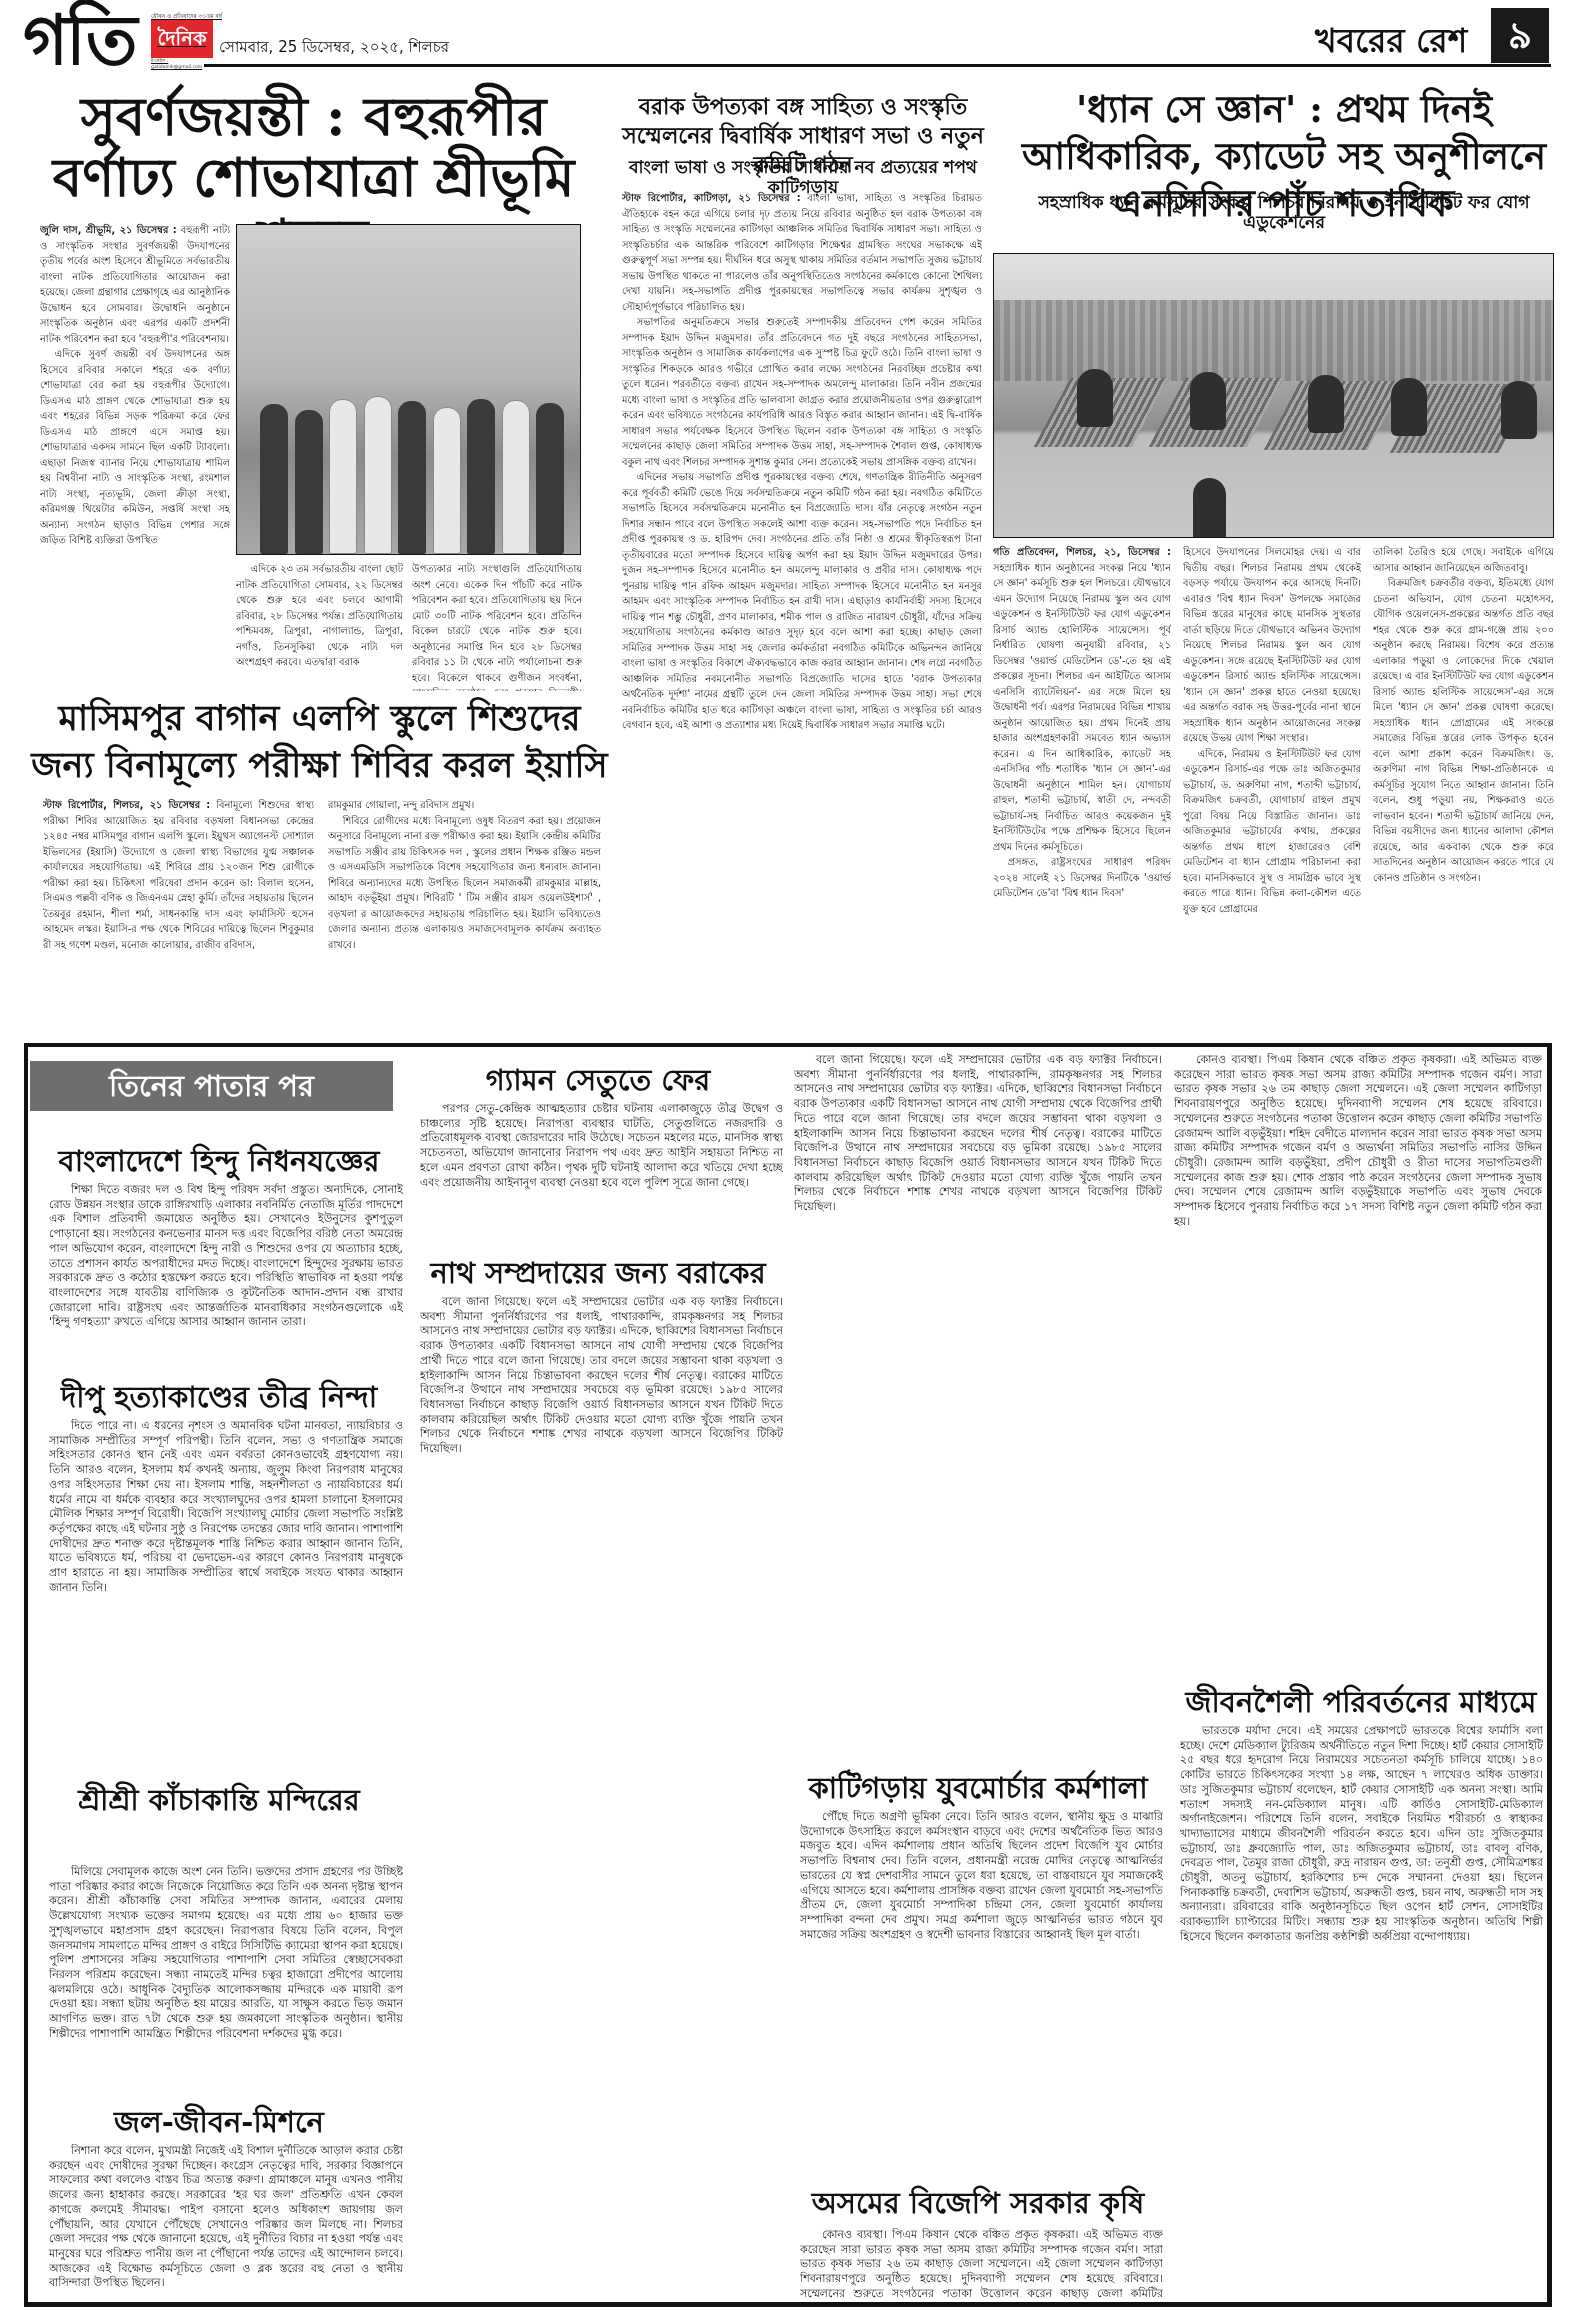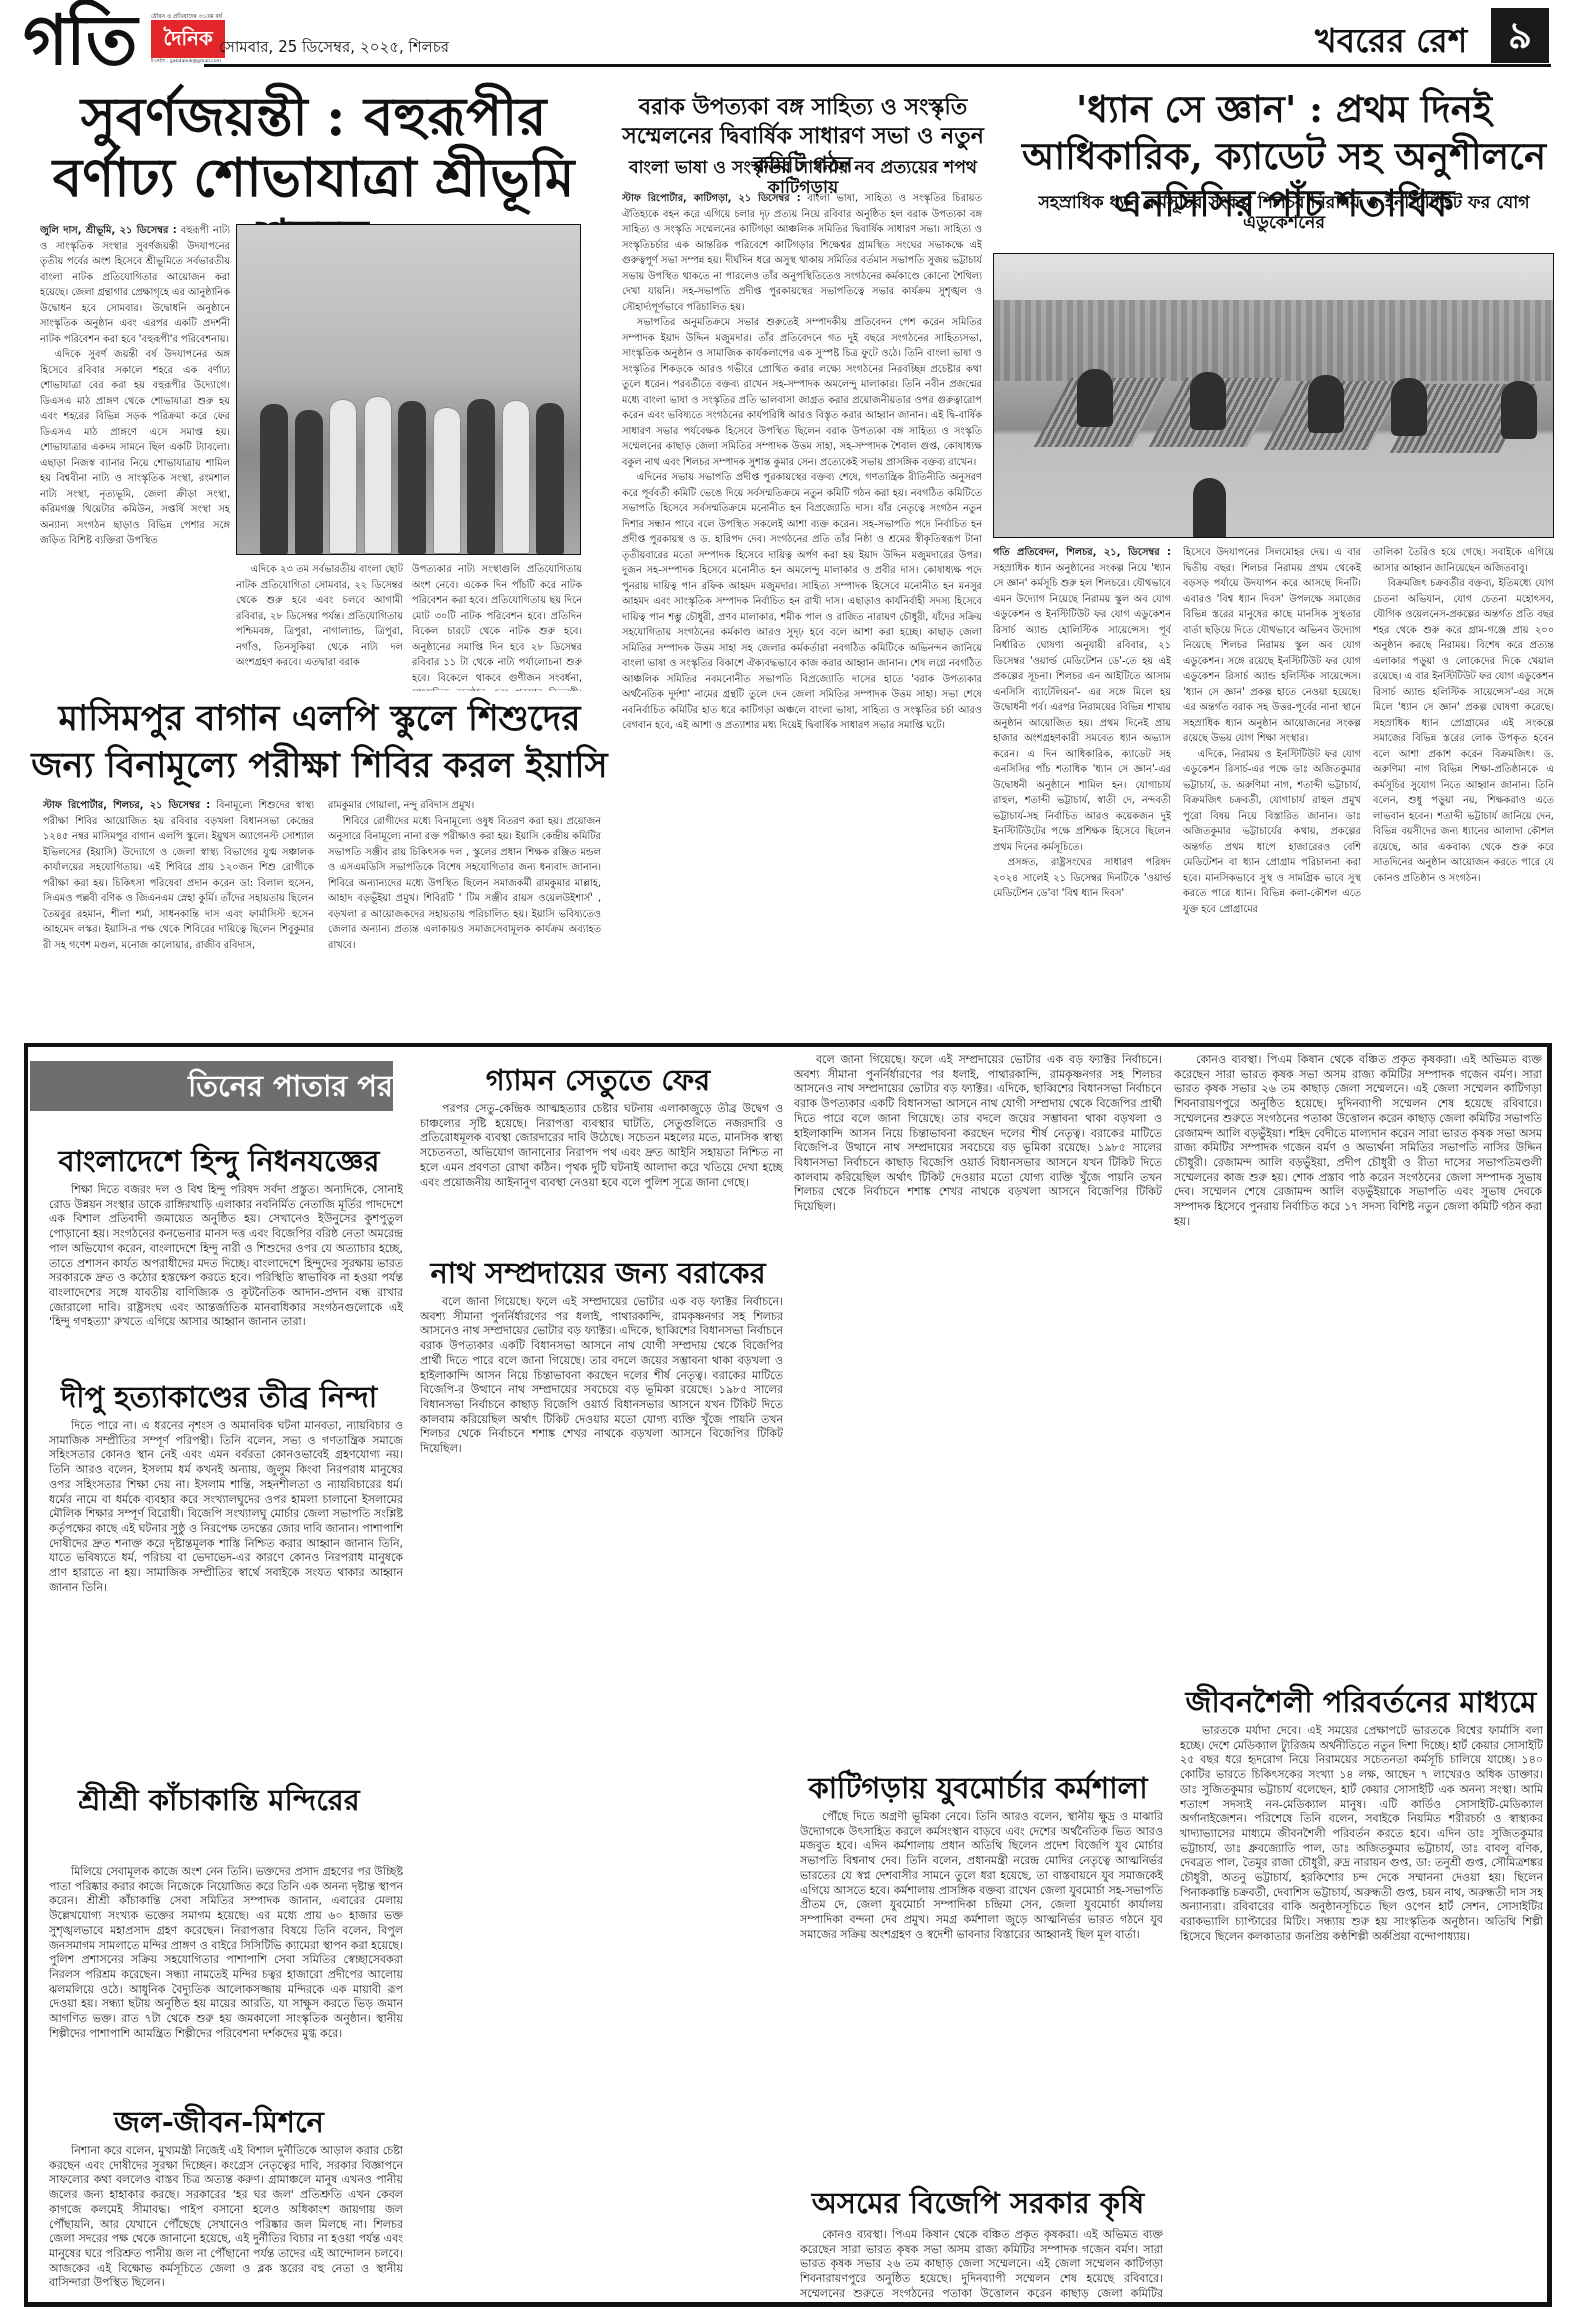--- a/index.html
+++ b/index.html
@@ -2,21 +2,21 @@
 <html style="font-size:9.2px"><head>
 <meta charset="utf-8">
 <style>
   * { box-sizing: border-box; margin: 0; padding: 0; }
   html, body { width: 1576px; height: 2319px; background: #ffffff; overflow: hidden; }
   body { position: relative; font-family: "DejaVu Sans", sans-serif; color: #111; }
   .abs { position: absolute; }
 
   
   .logo { left: 23px; top: 2.3px; font-family: "DejaVu Serif", serif; font-size: 69px; font-weight: 700; line-height: 75px; letter-spacing: -2.3px; }
-  .dainik { left: 151px; top: 11.5px; width: 74px; height: 66px; }
+  .dainik { left: 151px; top: 11.5px; width: 62px; height: 66px; text-decoration: underline; }
   .dainik .tag { font-size: 5.8px; line-height: 8px; white-space: nowrap; }
   .dainik .red { background: #e2262b; color: #fff; font-weight: 700; font-size: 19.6px; text-align: center; line-height: 38px; height: 38px; }
   .dainik .small { font-size: 4.6px; line-height: 6.3px; color: #333; }
   .dateline { left: 219px; top: 35px; font-size: 15px; }
   .mast-rule { left: 204px; top: 64px; width: 1347px; height: 2.9px; background: #111; }
   .section-name { left: 1315px; top: 15px; font-size: 33px; font-weight: 700; font-family: "DejaVu Serif", serif; }
   .page-no { left: 1491px; top: 8px; width: 58px; height: 55px; background: #1a1a1a; color: #fff; font-size: 37px; font-weight: 700; text-align: center; line-height: 55px; }
 
   
   .hl { font-weight: 700; font-family: "DejaVu Serif", serif; text-align: center; line-height: 1.15; color: #111; }
@@ -36,21 +36,21 @@
   .photo { border: 1.7px solid #111; background: linear-gradient(180deg, #cfcfcf 0%, #b7b7b7 45%, #8a8a8a 70%, #a9a9a9 100%); overflow: hidden; }
   .photo .fig { position: absolute; bottom: 0; width: 28px; height: 132px; border-radius: 12.7px 12.7px 2.3px 2.3px; background: #3a3a3a; }
   .photo .fig.light { background: #e8e8e8; border: 0.6px solid #888; }
   .yoga-photo { background: linear-gradient(180deg, #e2e2e2 0%, #cfcfcf 22%, #a5a5a5 45%, #8d8d8d 62%, #bdbdbd 64%, #c8c8c8 100%); }
   .yoga-photo .mat { position: absolute; height: 69px; background: repeating-linear-gradient(90deg, #6b6b6b 0 3.5px, #a8a8a8 3.5px 7px); transform: skewX(-28deg); }
   .yoga-photo .sitter { position: absolute; width: 36px; height: 58px; border-radius: 17.3px 17.3px 5.8px 5.8px; background: #2f2f2f; }
   .yoga-photo .crowd { position: absolute; left: 0; right: 0; top: 46px; height: 81px; background: repeating-linear-gradient(90deg, #7c7c7c 0 5.8px, #9c9c9c 5.8px 10.4px); opacity: .75; }
 
   
   .box { left: 24px; top: 1043px; width: 1528px; height: 1264px; border: 4.6px solid #111; border-right-width: 5.8px; border-bottom-width: 5.8px; }
-  .cont-banner { left: 30px; top: 1061px; width: 363px; height: 50px; background: #6e6e6e; color: #fff; font-size: 29px; font-weight: 700; font-family: "DejaVu Serif", serif; text-align: right; line-height: 50px; }
+  .cont-banner { left: 30px; top: 1061px; width: 363px; height: 50px; background: #6e6e6e; color: #fff; font-size: 29px; font-weight: 700; font-family: "DejaVu Serif", serif; text-align: center; line-height: 50px; }
   .sub-hl { font-weight: 700; font-family: "DejaVu Serif", serif; text-align: center; font-size: 29px; line-height: 37px; }
   .lcol { font-size: 11px; line-height: 14.7px; text-align: justify; color: #1a1a1a; overflow: hidden; }
   .lcol p { text-indent: 2em; }
 </style>
 </head>
 <body>
 
 <div class="abs logo">গতি</div>
 <div class="abs dainik">
   <div class="tag">যৌবন ও প্রতিবাদের ৩১তম বর্ষ</div>

